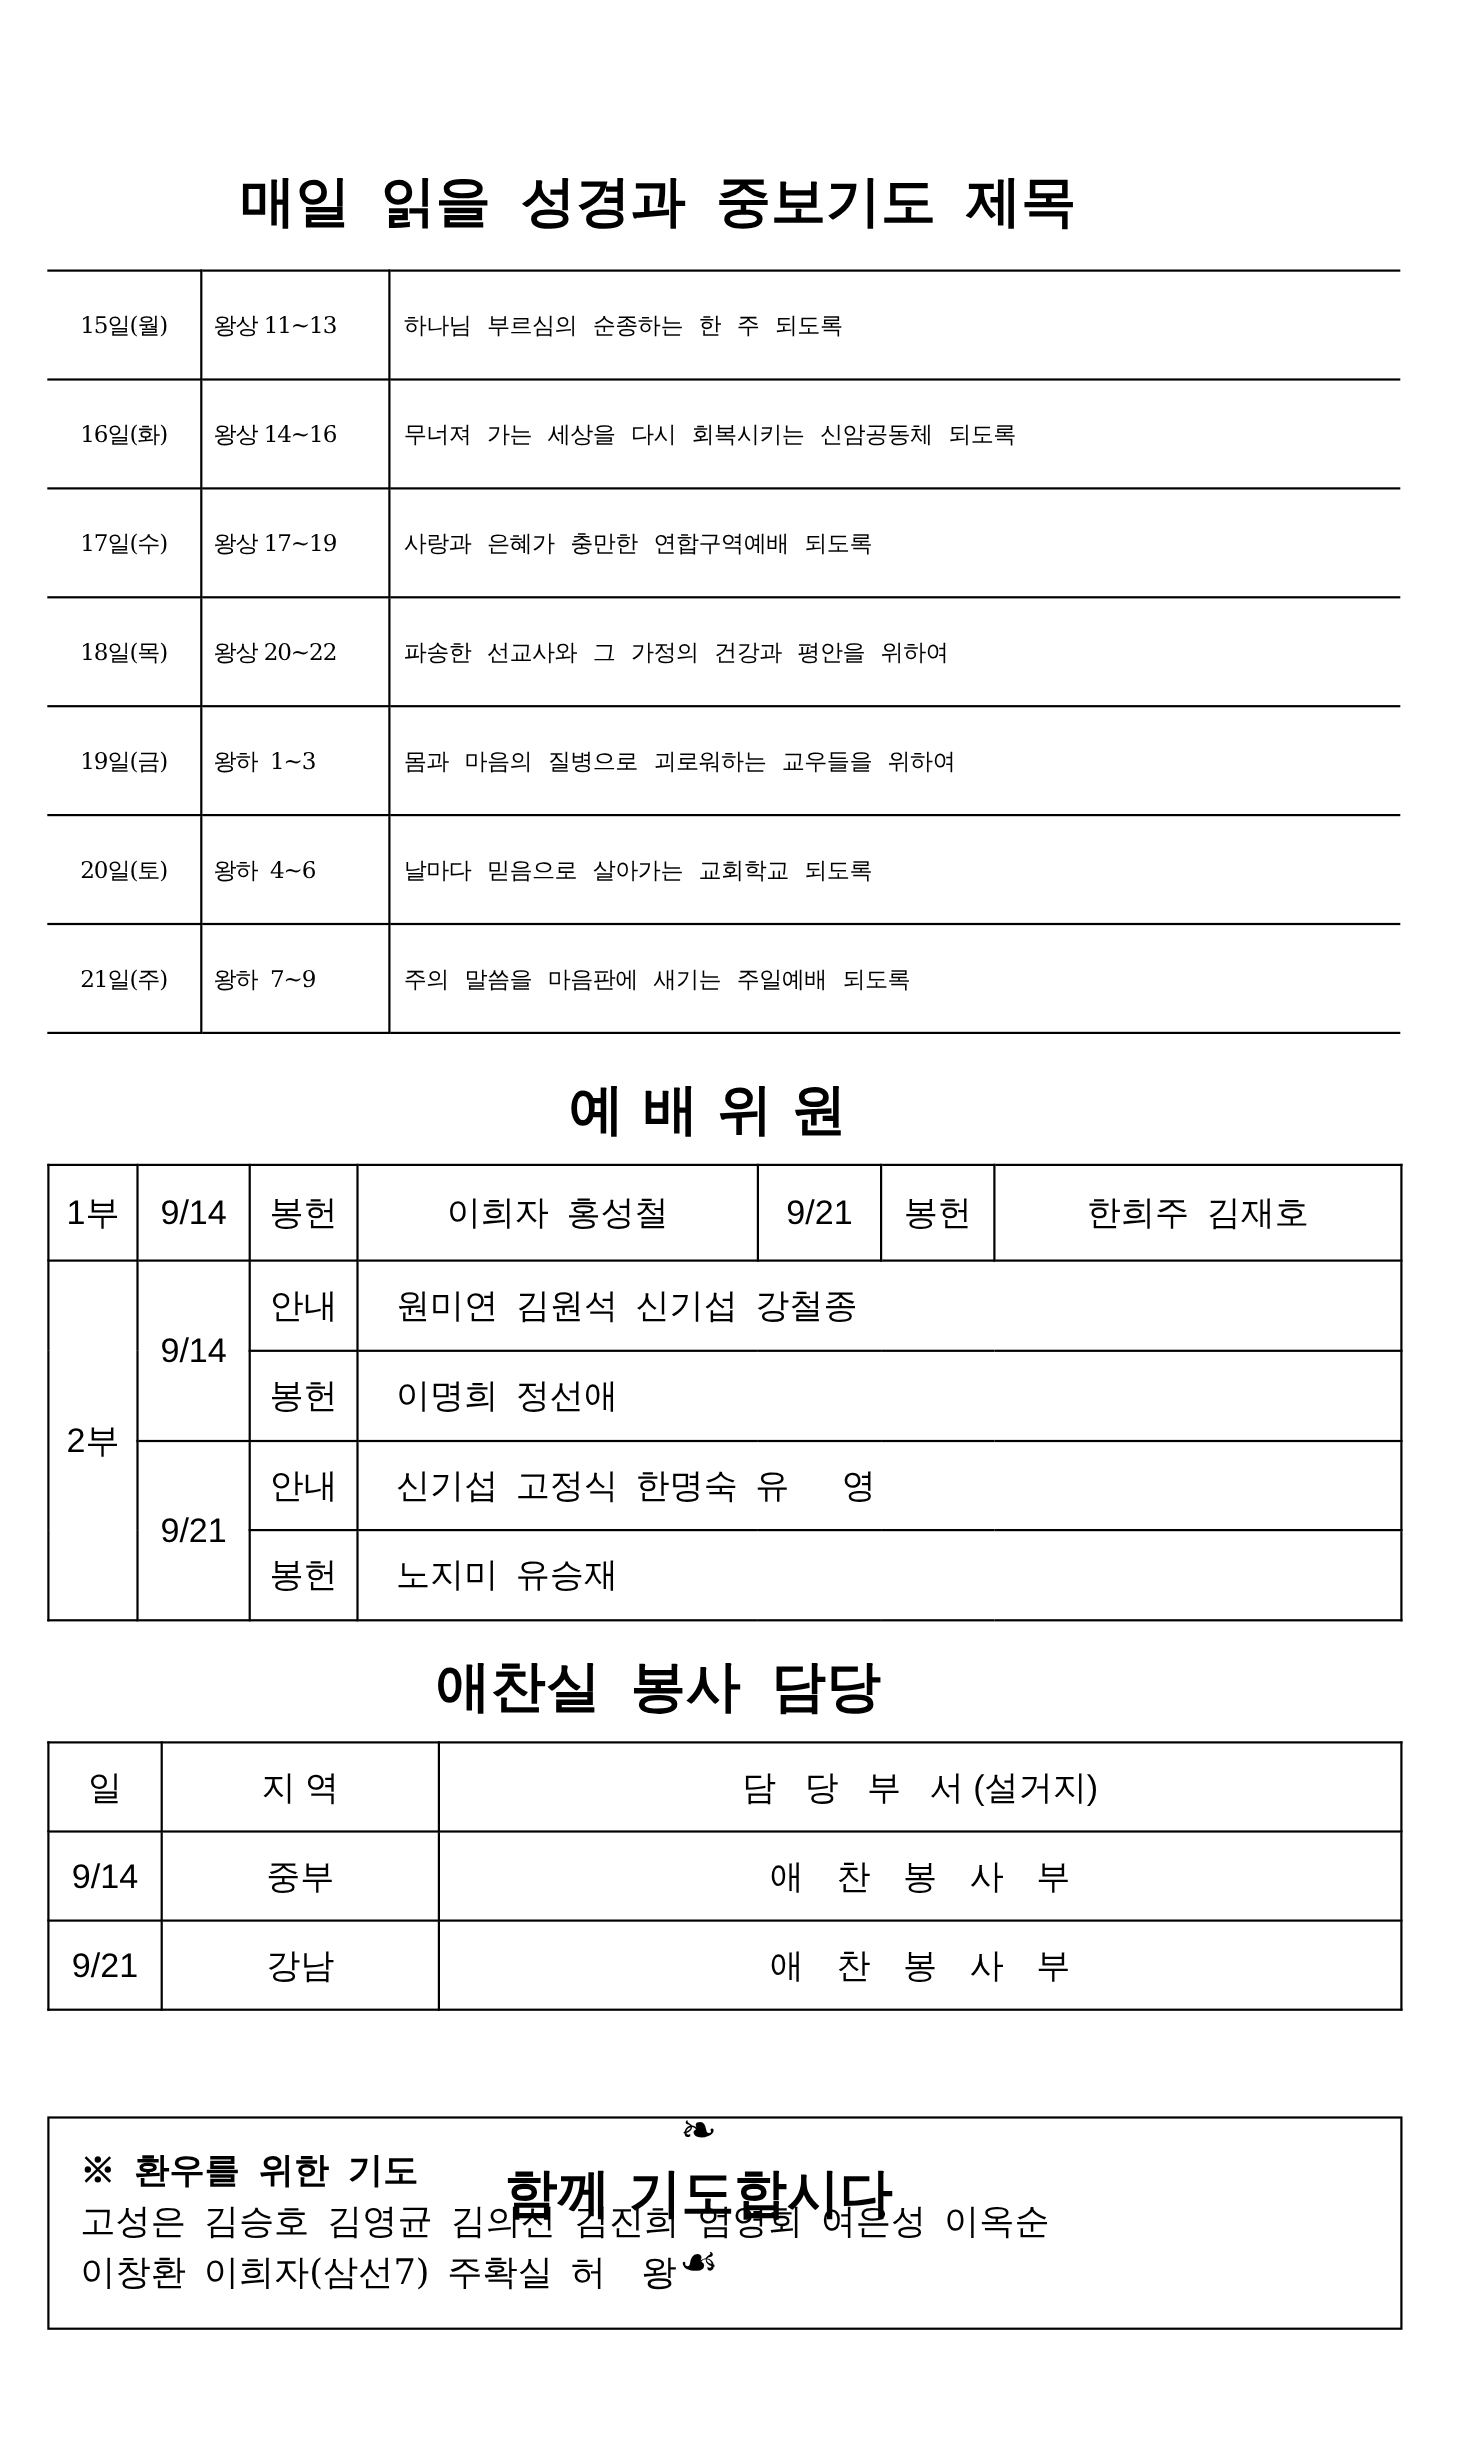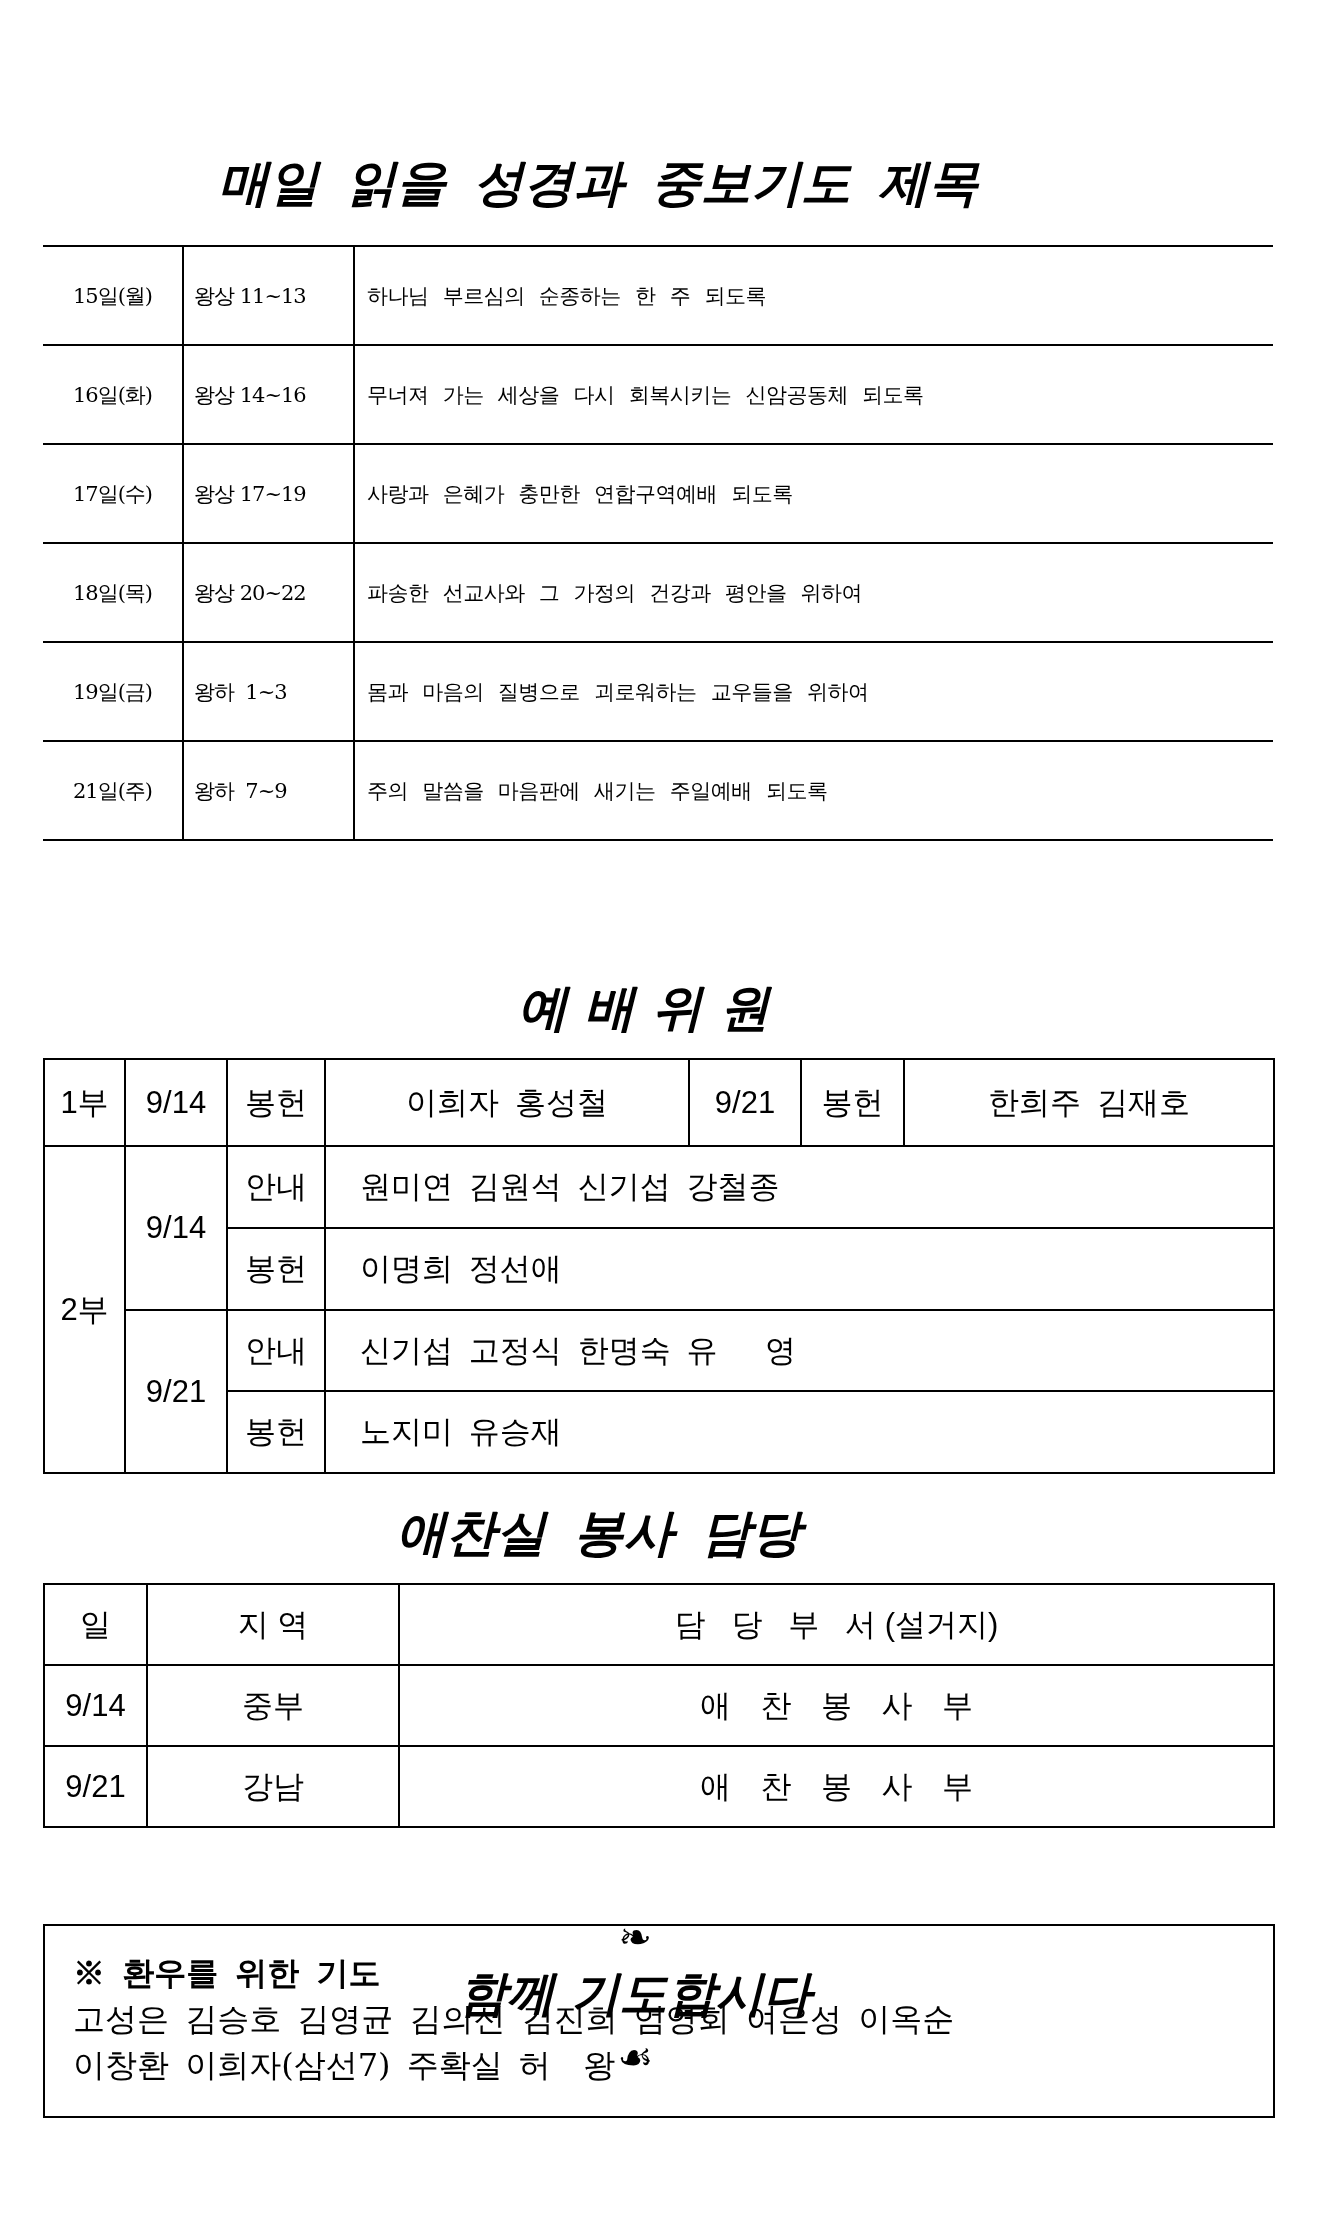--- a/index.html
+++ b/index.html
@@ -1,21 +1,20 @@
 <!DOCTYPE html>
 <html><head>
 <meta charset="utf-8">
 <style>
   html, body { margin:0; padding:0; background:#ffffff; }
   body { width:1344px; height:2234px; position:relative; overflow:hidden; color:#000; }
   .title {
     position:absolute; left:0; width:1197px; text-align:center;
     font-family:"DejaVu Sans", sans-serif; font-weight:bold; color:#000;
     white-space:pre;
-    font-style:italic;
   }
   table { border-collapse:collapse; position:absolute; table-layout:fixed; }
   td { border:2px solid #000; padding:0; vertical-align:middle; }
   .serif { font-family:"DejaVu Serif", "Liberation Serif", serif; }
   .sans { font-family:"Liberation Sans", "DejaVu Sans", sans-serif; }
   .daily td { height:97px; font-size:21px; }
   .daily td.c-date { text-align:center; letter-spacing:-1px; }
   .daily td.c-ref { padding-left:10px; white-space:pre; letter-spacing:-1px; }
   .daily td.c-topic { padding-left:12px; white-space:nowrap; word-spacing:8px; letter-spacing:-0.5px; }
   .daily { border-left:none; border-right:none; }
@@ -61,20 +60,25 @@
     </tr>
     <tr>
       <td class="c-date">18일(목)</td>
       <td class="c-ref">왕상 20~22</td>
       <td class="c-topic">파송한 선교사와 그 가정의 건강과 평안을 위하여</td>
     </tr>
     <tr>
       <td class="c-date">19일(금)</td>
       <td class="c-ref">왕하  1~3</td>
       <td class="c-topic">몸과 마음의 질병으로 괴로워하는 교우들을 위하여</td>
+    </tr>
+    <tr>
+      <td class="c-date">20일(토)</td>
+      <td class="c-ref">왕하  4~6</td>
+      <td class="c-topic">날마다 믿음으로 살아가는 교회학교 되도록</td>
     </tr>
     <tr>
       <td class="c-date">21일(주)</td>
       <td class="c-ref">왕하  7~9</td>
       <td class="c-topic">주의 말씀을 마음판에 새기는 주일예배 되도록</td>
     </tr>
   </tbody>
 </table>
 
 <div class="title" style="top:975px; font-size:50px;margin-left:45px;">예 배 위 원</div>

